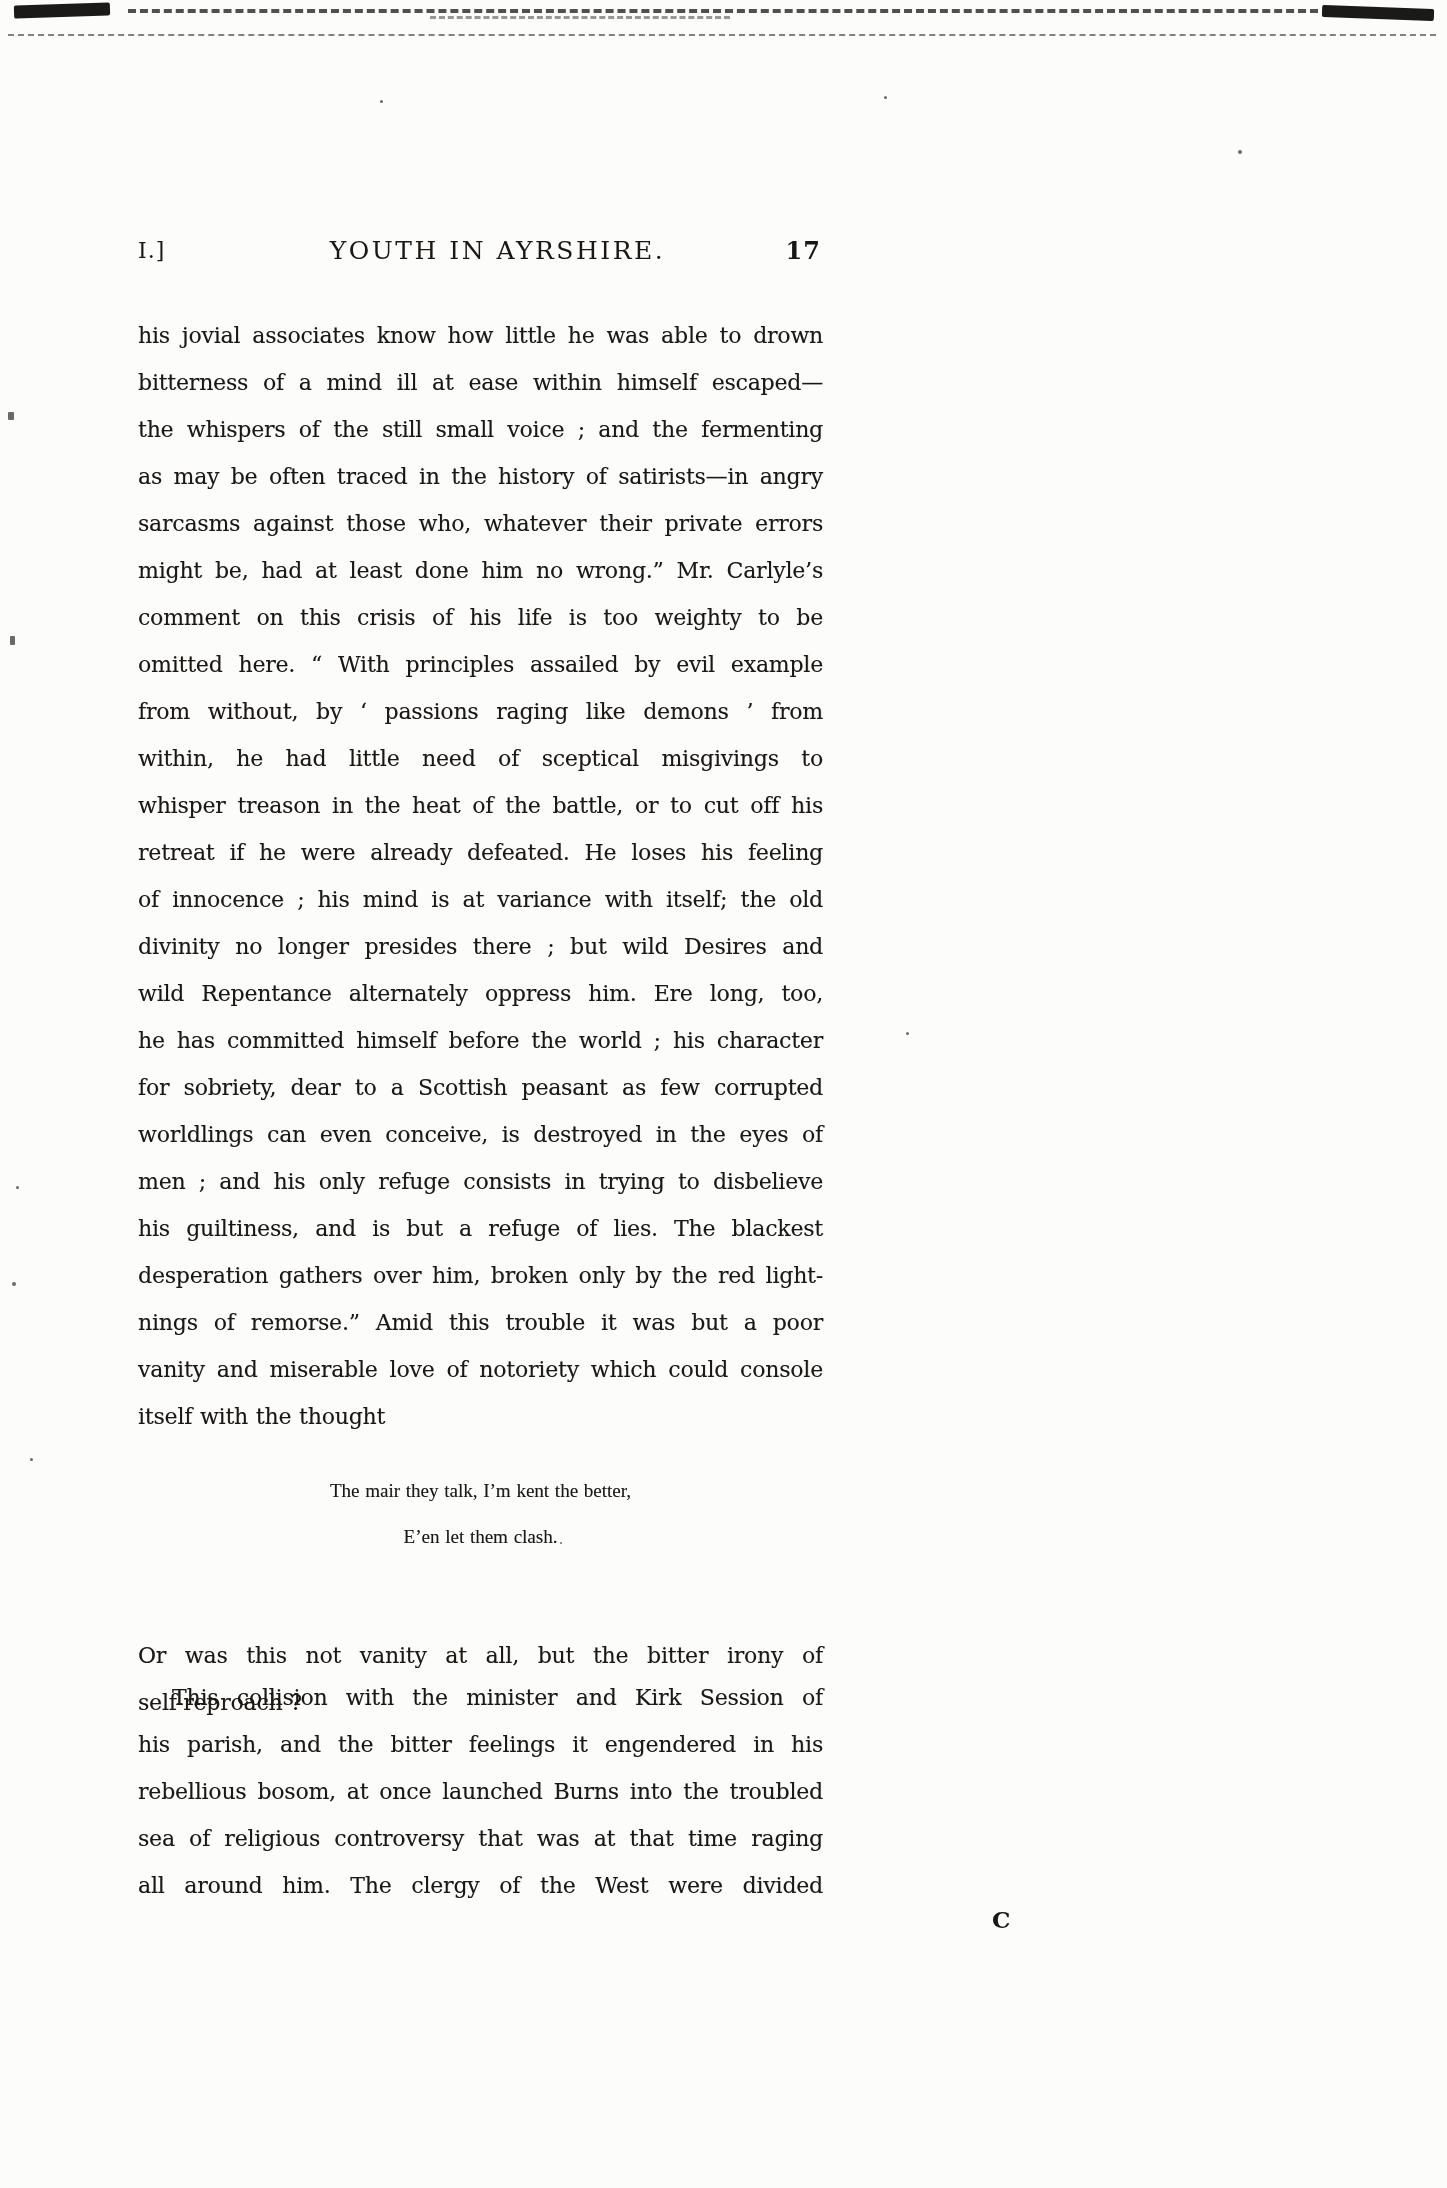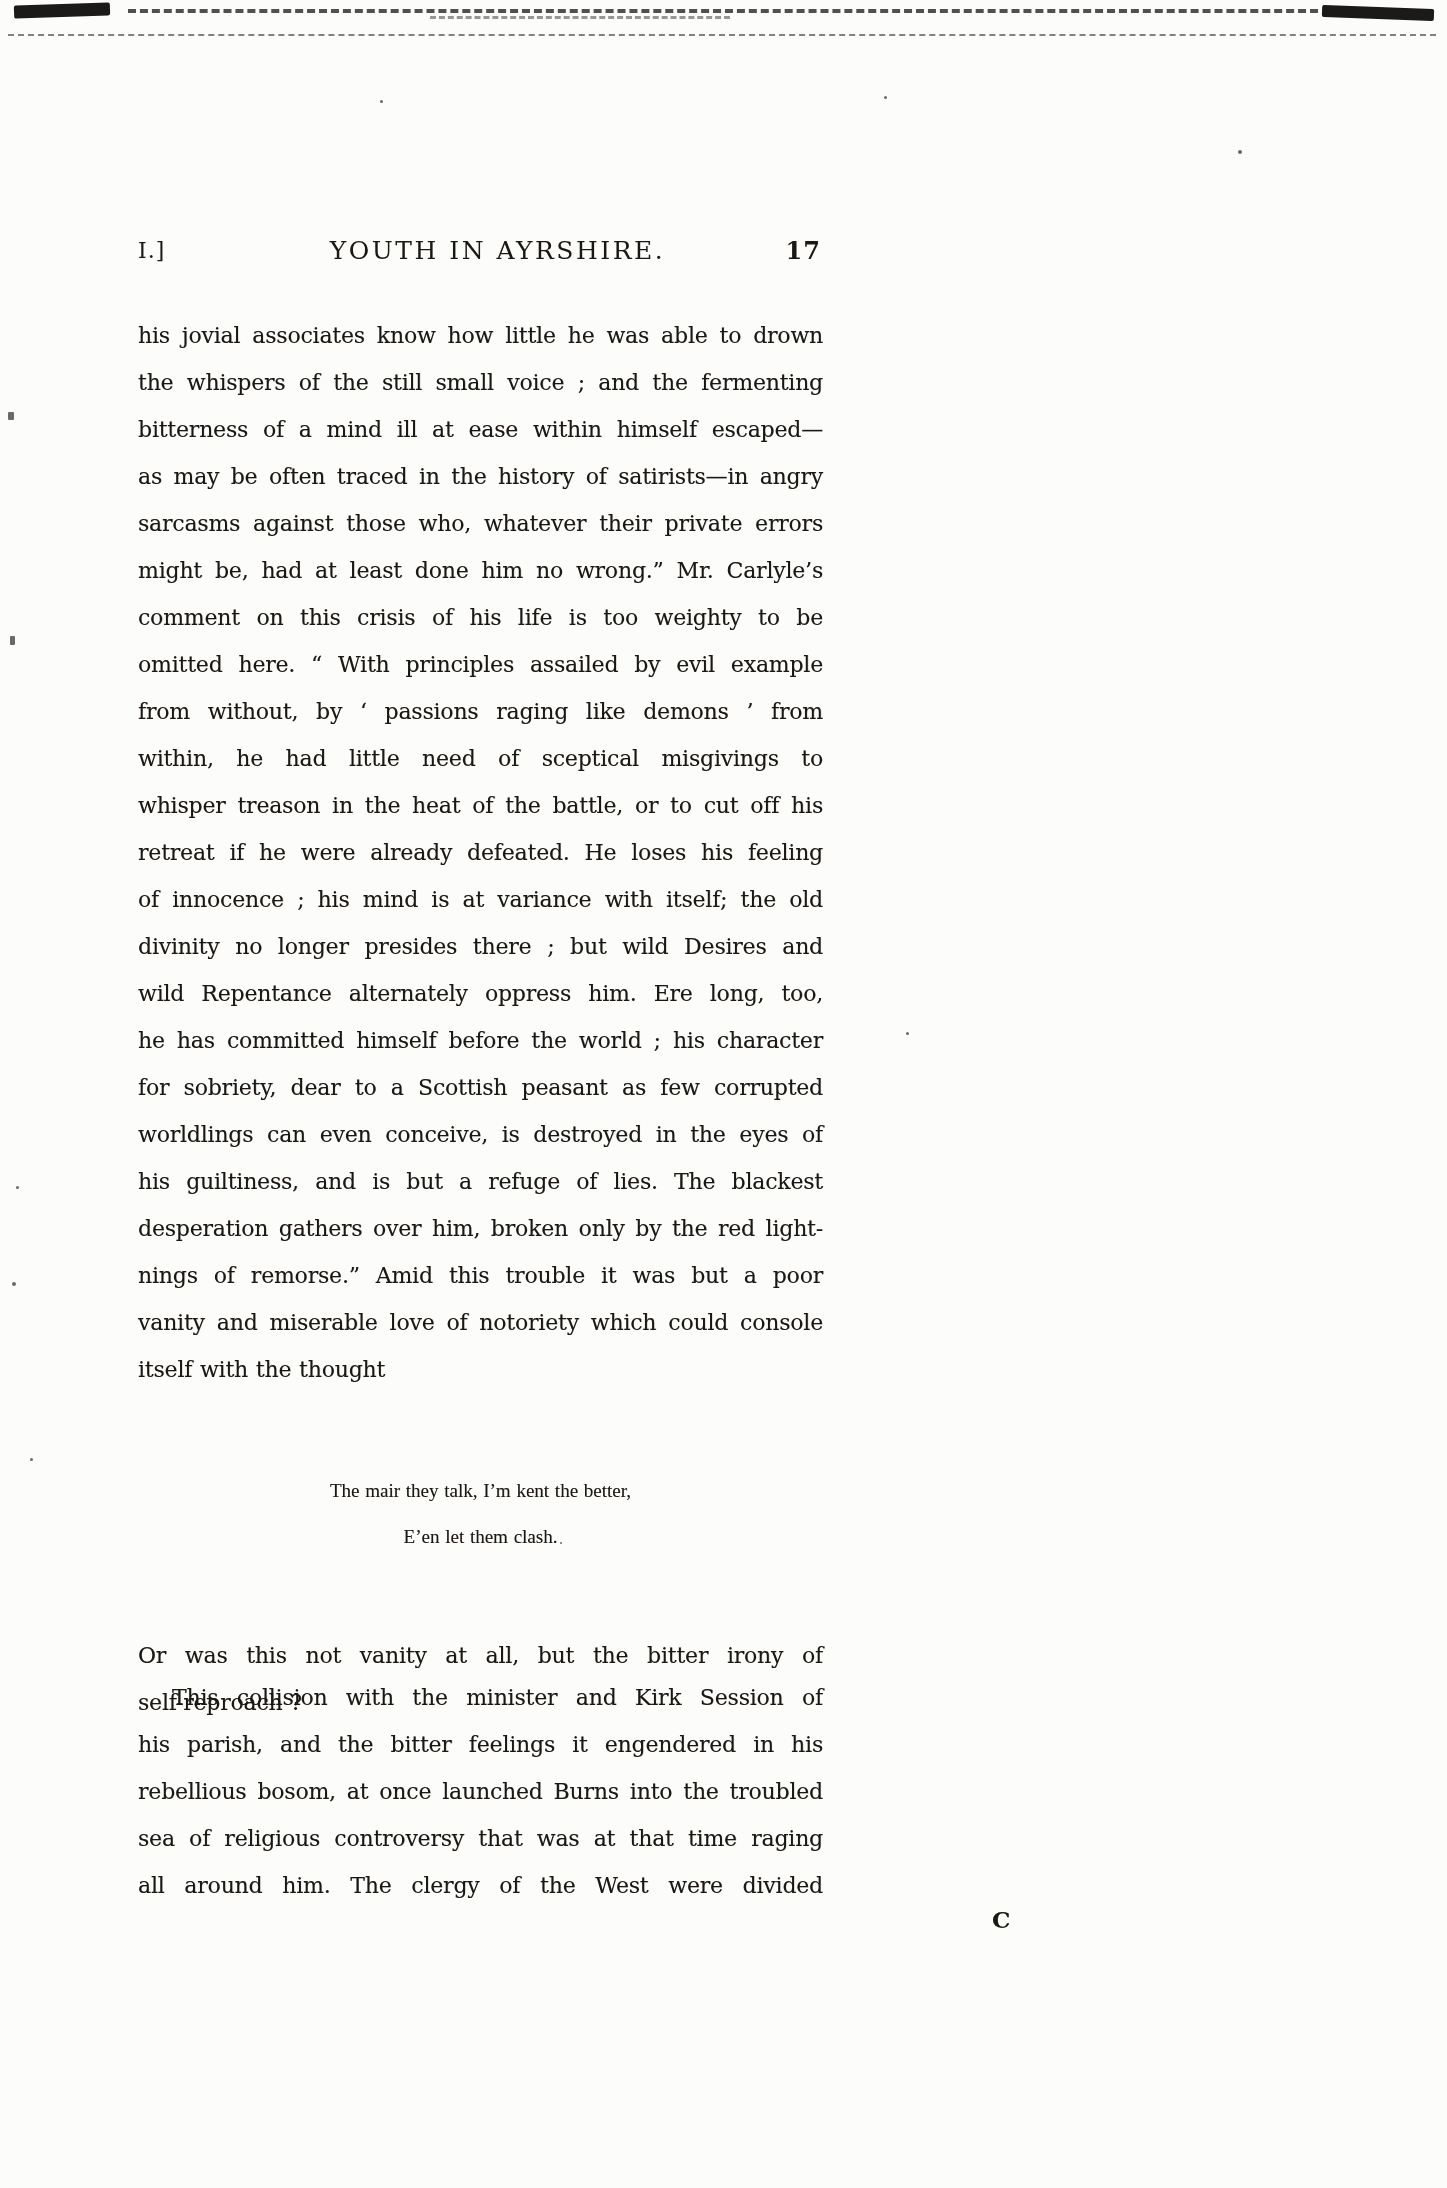--- a/index.html
+++ b/index.html
@@ -61,37 +61,38 @@
   <div class="speck" style="left:906px;top:1032px;width:3px;height:3px;"></div>
 
   <div class="header">
     <span class="chap">I.]</span>
     <span class="title">YOUTH IN AYRSHIRE.</span>
     <span class="pageno">17</span>
   </div>
 
   <div class="textblock para1">
       <div class="line jline">his jovial associates know how little he was able to drown</div>
+      <div class="line jline">bitterness of a mind ill at ease within himself escaped—</div>
       <div class="line jline">the whispers of the still small voice ; and the fermenting</div>
-      <div class="line jline">bitterness of a mind ill at ease within himself escaped—</div>
       <div class="line jline">as may be often traced in the history of satirists—in angry</div>
       <div class="line jline">sarcasms against those who, whatever their private errors</div>
       <div class="line jline">might be, had at least done him no wrong.”  Mr. Carlyle’s</div>
       <div class="line jline">comment on this crisis of his life is too weighty to be</div>
       <div class="line jline">omitted here.  “ With principles assailed by evil example</div>
       <div class="line jline">from without, by ‘ passions raging like demons ’ from</div>
       <div class="line jline">within, he had little need of sceptical misgivings to</div>
       <div class="line jline">whisper treason in the heat of the battle, or to cut off his</div>
       <div class="line jline">retreat if he were already defeated.  He loses his feeling</div>
       <div class="line jline">of innocence ; his mind is at variance with itself; the old</div>
       <div class="line jline">divinity no longer presides there ; but wild Desires and</div>
       <div class="line jline">wild Repentance alternately oppress him.  Ere long, too,</div>
       <div class="line jline">he has committed himself before the world ; his character</div>
       <div class="line jline">for sobriety, dear to a Scottish peasant as few corrupted</div>
       <div class="line jline">worldlings can even conceive, is destroyed in the eyes of</div>
+      <div class="line jline">men ; and his only refuge consists in trying to disbelieve</div>
       <div class="line jline">his guiltiness, and is but a refuge of lies.  The blackest</div>
       <div class="line jline">desperation gathers over him, broken only by the red light-</div>
       <div class="line jline">nings of remorse.”  Amid this trouble it was but a poor</div>
       <div class="line jline">vanity and miserable love of notoriety which could console</div>
       <div class="line pline">itself with the thought</div>
     </div>
 
   <div class="textblock verse">
       <div class="line cline">The mair they talk, I’m kent the better,</div>
       <div class="line cline">E’en let them clash.</div>

